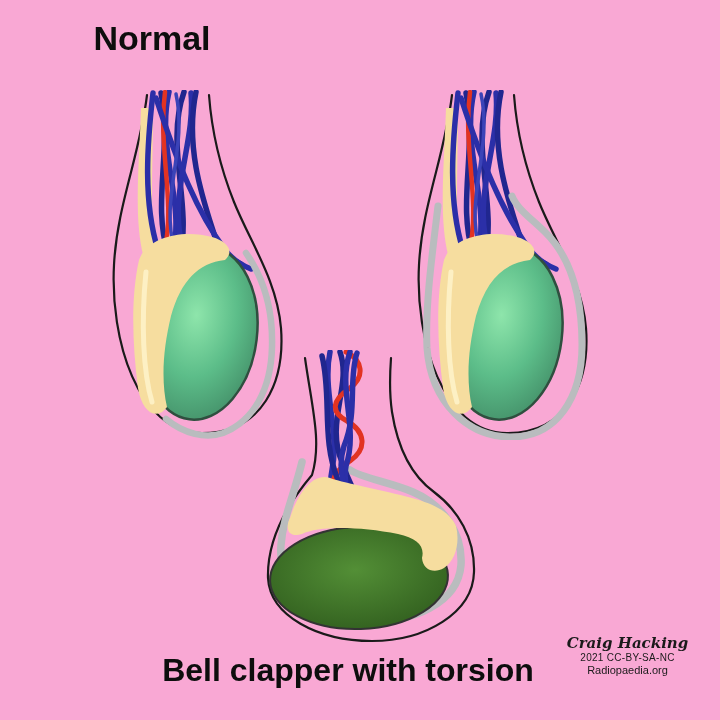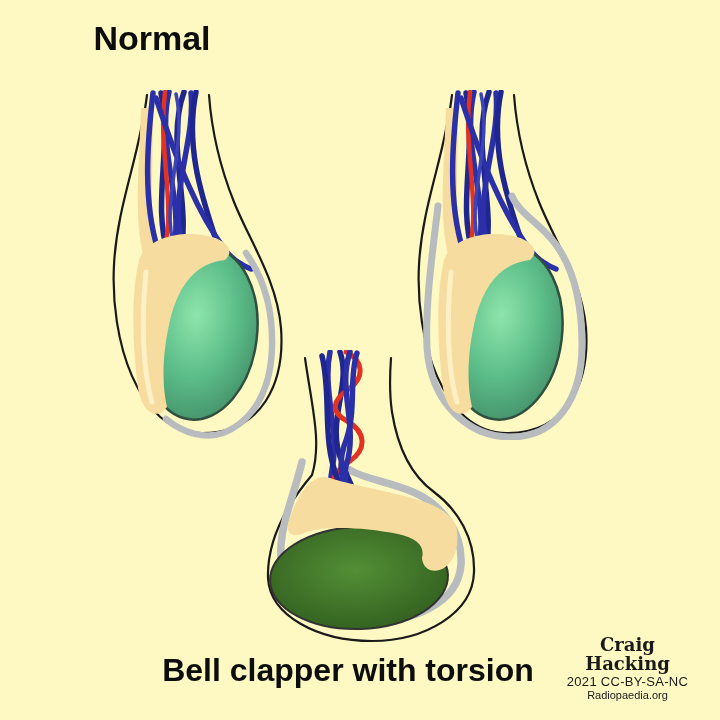--- a/index.html
+++ b/index.html
@@ -1,27 +1,27 @@
 <!DOCTYPE html>
 <html style="--c-title_text: #0d0d0d; --c-outline: #1a1a1a; --c-vein: #2b2fa8; --c-vein_dark: #20268f; --c-vein_light: #3b43b8; --c-artery: #e23322; --c-tunica: #b9bcbe; --c-epididymis: #f6dd9f; --c-epididymis_highlight: #fdf0c4; --c-testis_center: #8ee5ab; --c-testis_mid: #5cbd89; --c-testis_edge: #449069; --c-testis_stroke: #2f4f3f; --c-ischemic_center: #538f36; --c-ischemic_edge: #2e5a1c; --c-ischemic_stroke: #333333;"><head>
 <meta charset="utf-8">
 <style>
   html,body{margin:0;padding:0;background:#fff;}
-  .page{position:relative;width:720px;height:720px;background:#fef9c3;overflow:hidden;
+  .page{position:relative;width:720px;height:720px;background:#f9a8d4;overflow:hidden;
         font-family:"Liberation Sans",sans-serif;}
   .fig-title{position:absolute;transform:translateX(-50%);font-weight:700;
              color:var(--c-title_text,#0d0d0d);white-space:nowrap;letter-spacing:0;}
   .title-top{font-size:34px;top:19px;}
   .title-bottom{font-size:32px;top:652px;}
   .illustration{position:absolute;}
   .attribution{position:absolute;left:560px;top:636px;width:135px;text-align:center;
                color:#1a1a1a;line-height:1.05;}
-  .attr-author{font-family:"DejaVu Serif",serif;font-weight:700;
-               font-size:18px;display:block;}
-  .attr-license{font-size:13px;display:block;margin-top:1px;letter-spacing:.3px;}
+  .attr-author{font-family:"DejaVu Serif",serif;font-style:italic;font-weight:700;
+               font-size:15px;display:block;}
+  .attr-license{font-size:10px;display:block;margin-top:1px;letter-spacing:.3px;}
   .attr-site{font-size:11px;display:block;margin-top:2px;}
   
   .outline{fill:none;stroke:var(--c-outline,#1a1a1a);stroke-width:2.2;stroke-linecap:round;}
   .tunica{fill:none;stroke:var(--c-tunica,#b9bcbe);stroke-linecap:round;}
   .vein{fill:none;stroke:var(--c-vein,#2b2fa8);stroke-width:5.5;stroke-linecap:round;}
   .vein-dark{stroke:var(--c-vein_dark,#20268f);}
   .vein-light{stroke:var(--c-vein_light,#3b43b8);stroke-width:3.5;}
   .artery{fill:none;stroke:var(--c-artery,#e23322);stroke-width:4.5;stroke-linecap:round;}
   .epi{fill:var(--c-epididymis,#f6dd9f);stroke:none;}
   .epi-hl{fill:none;stroke:var(--c-epididymis_highlight,#fdf0c4);stroke-width:5;stroke-linecap:round;}

